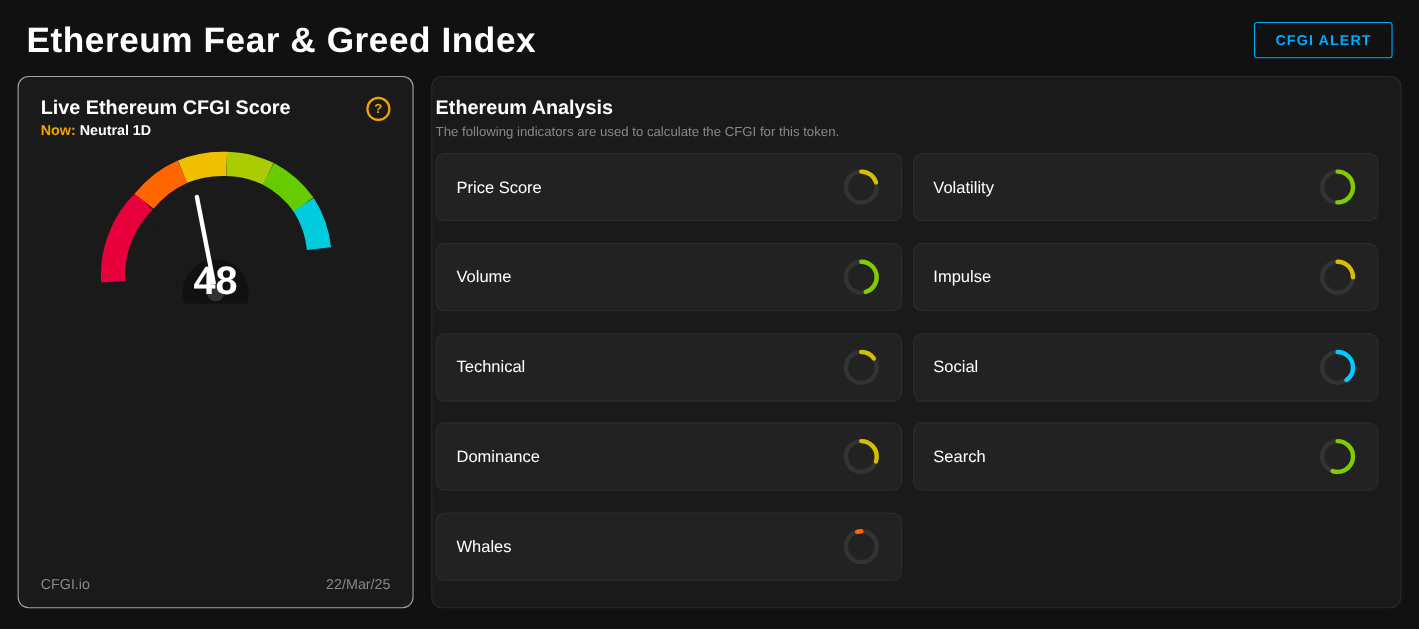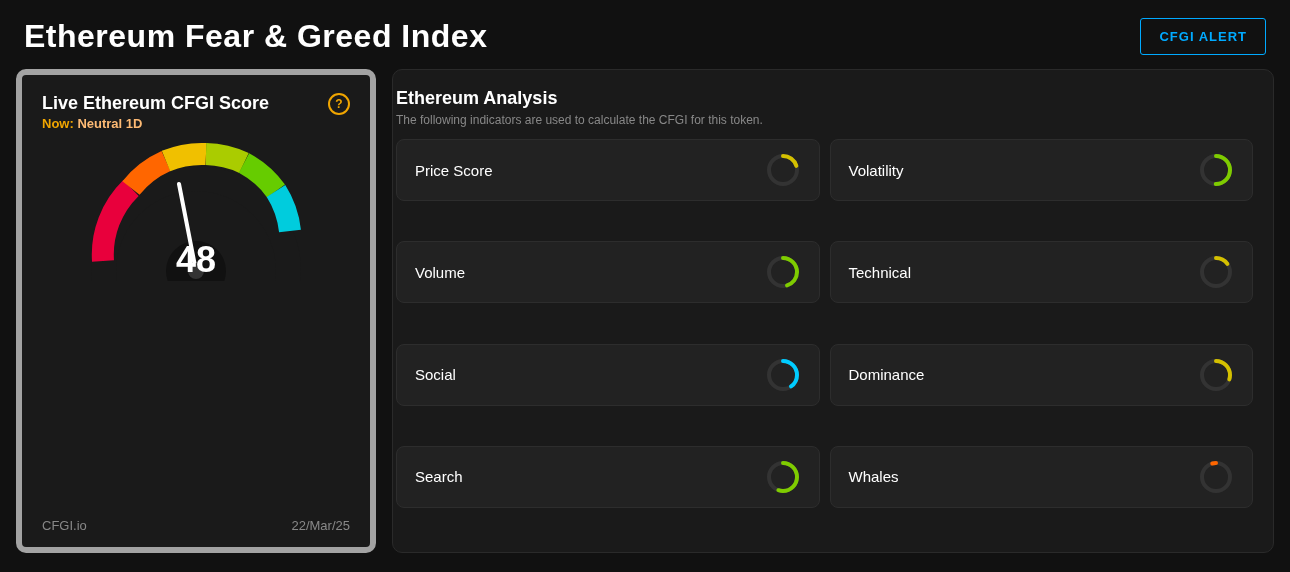--- a/index.html
+++ b/index.html
@@ -7,20 +7,21 @@
       background: #111;
       color: #fff;
       font-family: Arial, sans-serif;
       width: 1290px;
       min-height: 572px;
       overflow: hidden;
     }
 
     .header {
       display: flex;
+      align-items: center;
       justify-content: space-between;
       padding: 18px 24px 14px 24px;
       background: #111;
     }
     .header-title {
       font-size: 32px;
       font-weight: 900;
       color: #fff;
       letter-spacing: 0.5px;
     }
@@ -46,21 +47,21 @@
     
     .left-panel {
       background: #1a1a1a;
       border-radius: 10px;
       width: 360px;
       min-width: 360px;
       padding: 18px 20px 14px 20px;
       display: flex;
       flex-direction: column;
       justify-content: space-between;
-      border: 6px solid #a3a3a3;
+      border: 1px solid #a3a3a3;
     }
     .live-score-title {
       font-size: 18px;
       font-weight: 700;
       color: #fff;
     }
     .live-score-subtitle {
       font-size: 13px;
       color: #888;
       margin-top: 2px;
@@ -185,21 +186,21 @@
   <button class="setup-alert-btn">CFGI ALERT</button>
 </div>
 
 <div class="main-content">
 
   <div class="left-panel">
     <div>
       <div class="live-score-header">
         <div>
           <div class="live-score-title">Live Ethereum CFGI Score</div>
-          <div class="live-score-subtitle"><span>Now: </span><span style="color:#fdba74;font-weight:600;">Neutral 1D</span></div>
+          <div class="live-score-subtitle"><span>Now: </span><span style="color:#ffffff;font-weight:600;">Neutral 1D</span></div>
         </div>
         <div class="help-icon">?</div>
       </div>
 
       <div class="gauge-container">
         <div class="gauge-wrap">
           <svg viewBox="0 0 240 140" width="240" height="140">
 
             <circle cx="120" cy="130" r="105" fill="#1a1a1a"></circle>
 
@@ -259,20 +260,29 @@
         <div class="indicator-card">
       <span class="indicator-label">Volume</span>
       <div class="ring-wrap">
         <svg viewBox="0 0 36 36" width="36" height="36">
           <circle cx="18" cy="18" r="14" fill="none" stroke="#333" stroke-width="4"></circle>
           <circle cx="18" cy="18" r="14" fill="none" stroke="#7fcc00" stroke-width="4" stroke-dasharray="61.58 87.96" stroke-dashoffset="21.99" stroke-linecap="round" transform="rotate(-90 18 18)"></circle>
         </svg>
       </div>
     </div>
         <div class="indicator-card">
+      <span class="indicator-label">Impulse</span>
+      <div class="ring-wrap">
+        <svg viewBox="0 0 36 36" width="36" height="36">
+          <circle cx="18" cy="18" r="14" fill="none" stroke="#333" stroke-width="4"></circle>
+          <circle cx="18" cy="18" r="14" fill="none" stroke="#d4c000" stroke-width="4" stroke-dasharray="43.98 87.96" stroke-dashoffset="21.99" stroke-linecap="round" transform="rotate(-90 18 18)"></circle>
+        </svg>
+      </div>
+    </div>
+        <div class="indicator-card">
       <span class="indicator-label">Technical</span>
       <div class="ring-wrap">
         <svg viewBox="0 0 36 36" width="36" height="36">
           <circle cx="18" cy="18" r="14" fill="none" stroke="#333" stroke-width="4"></circle>
           <circle cx="18" cy="18" r="14" fill="none" stroke="#d4c000" stroke-width="4" stroke-dasharray="35.19 87.96" stroke-dashoffset="21.99" stroke-linecap="round" transform="rotate(-90 18 18)"></circle>
         </svg>
       </div>
     </div>
         <div class="indicator-card">
       <span class="indicator-label">Social</span>

